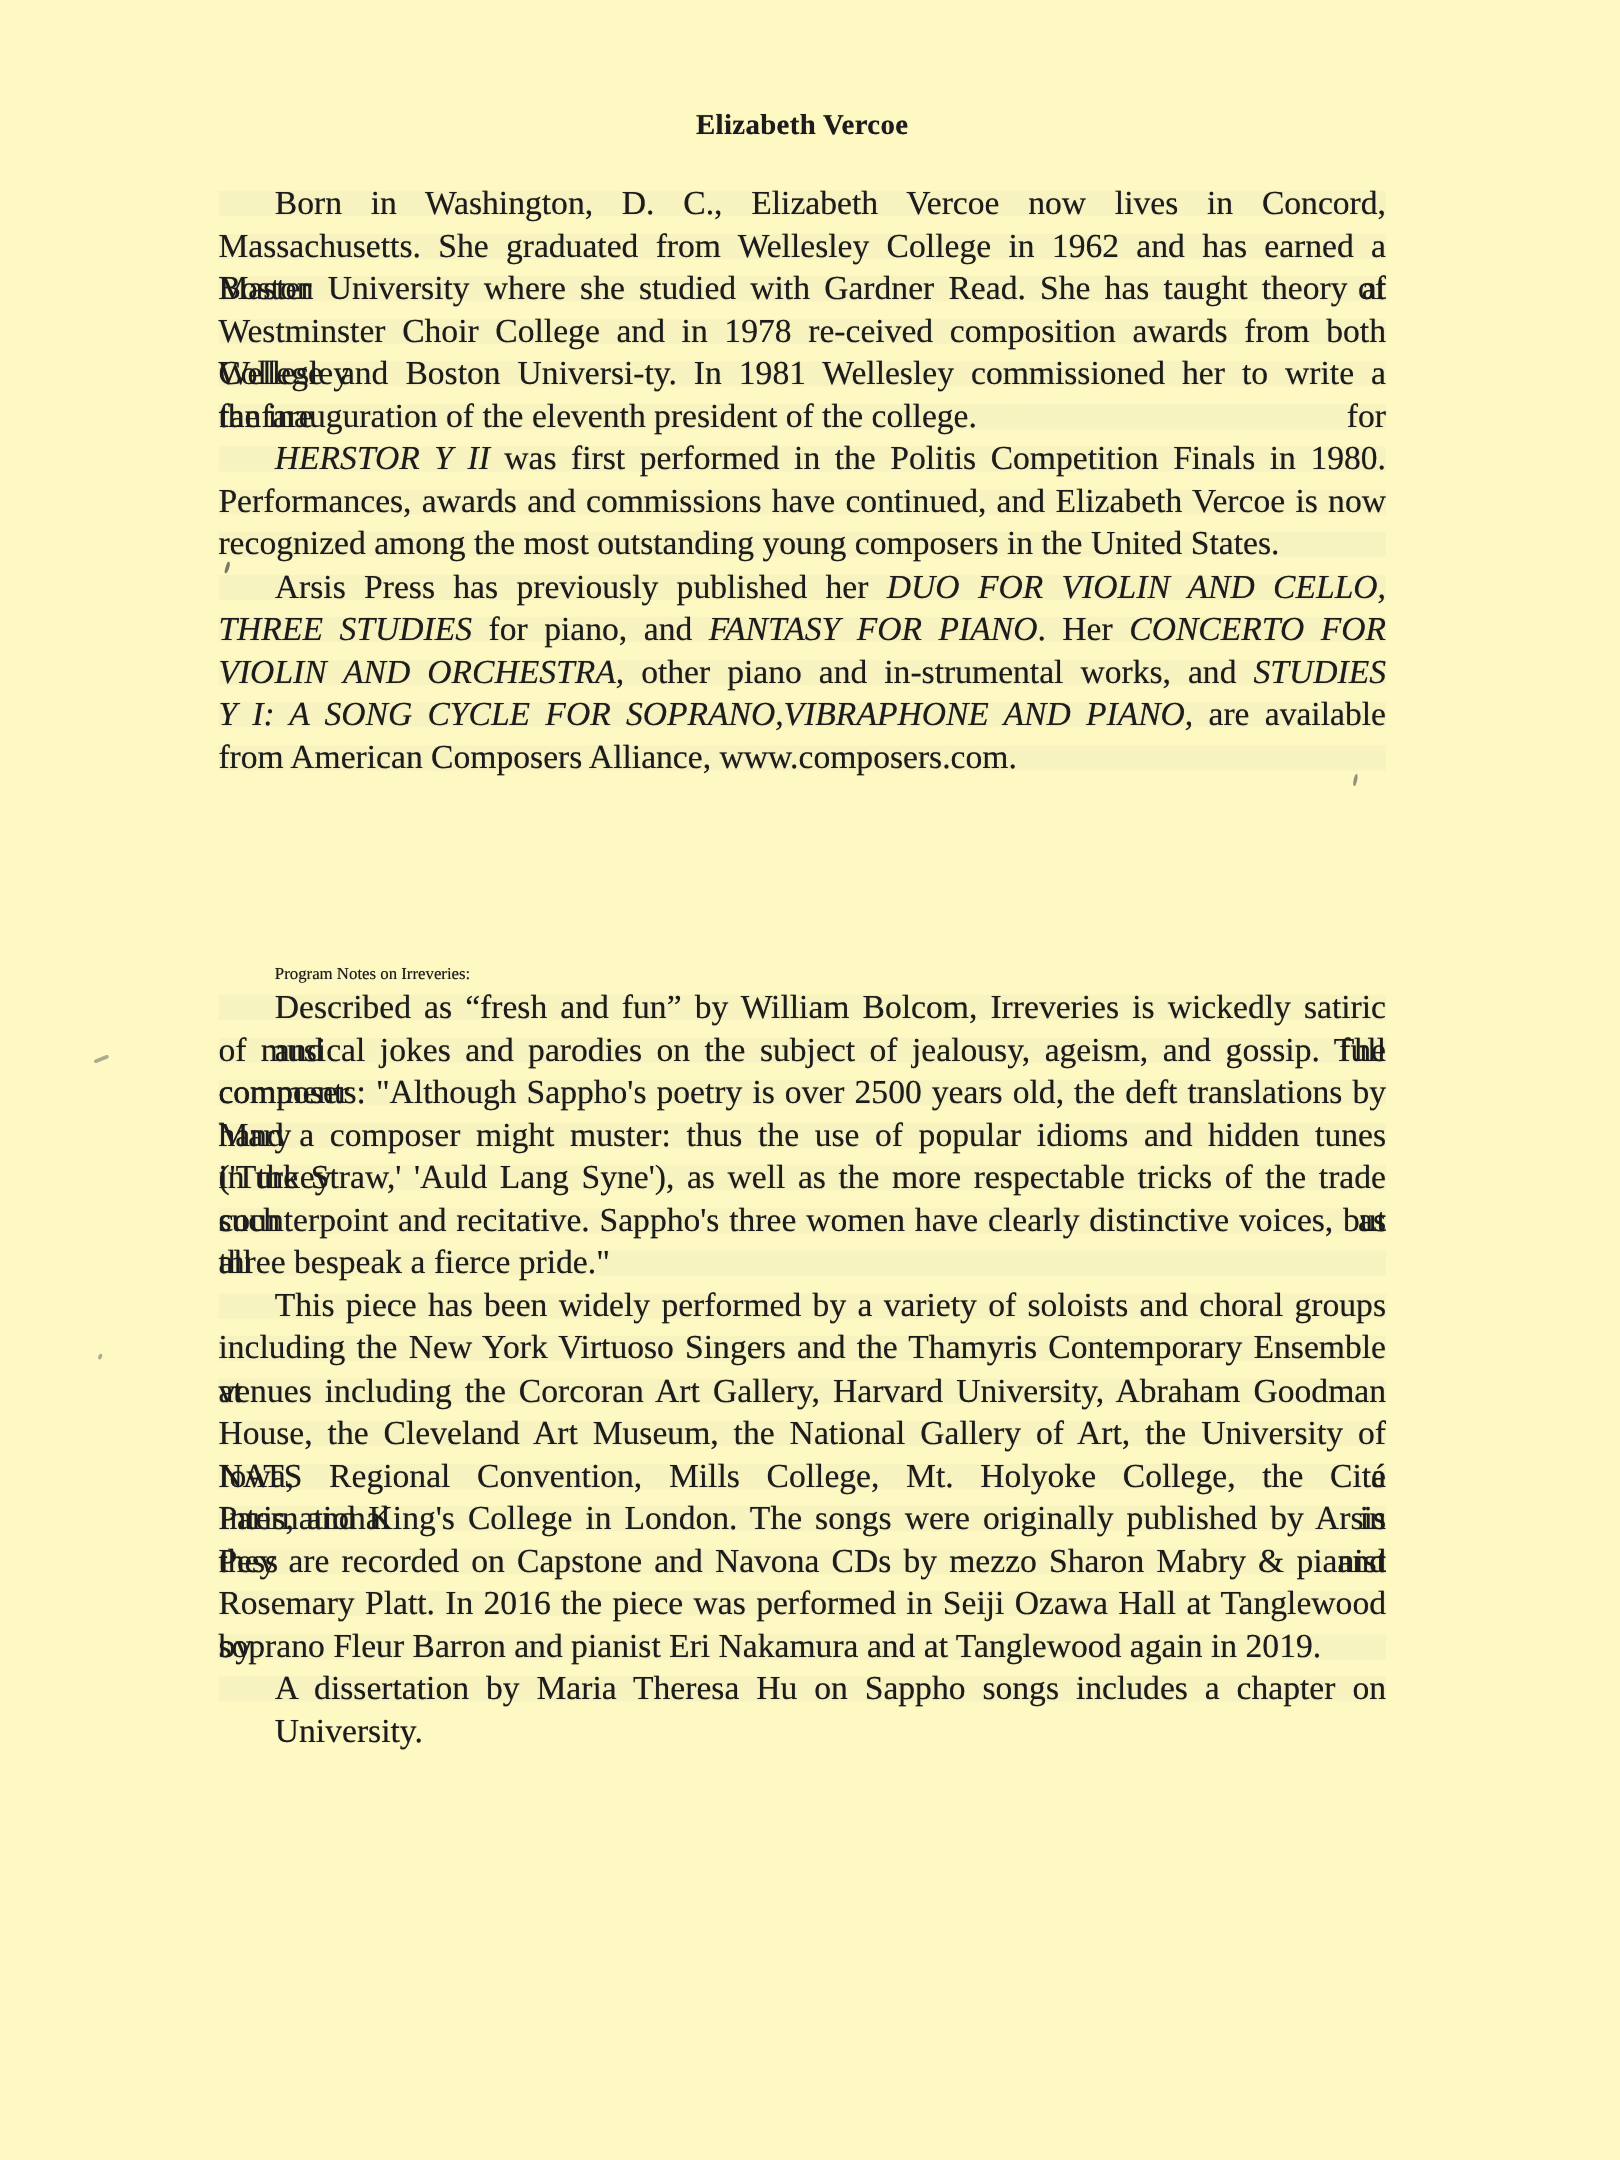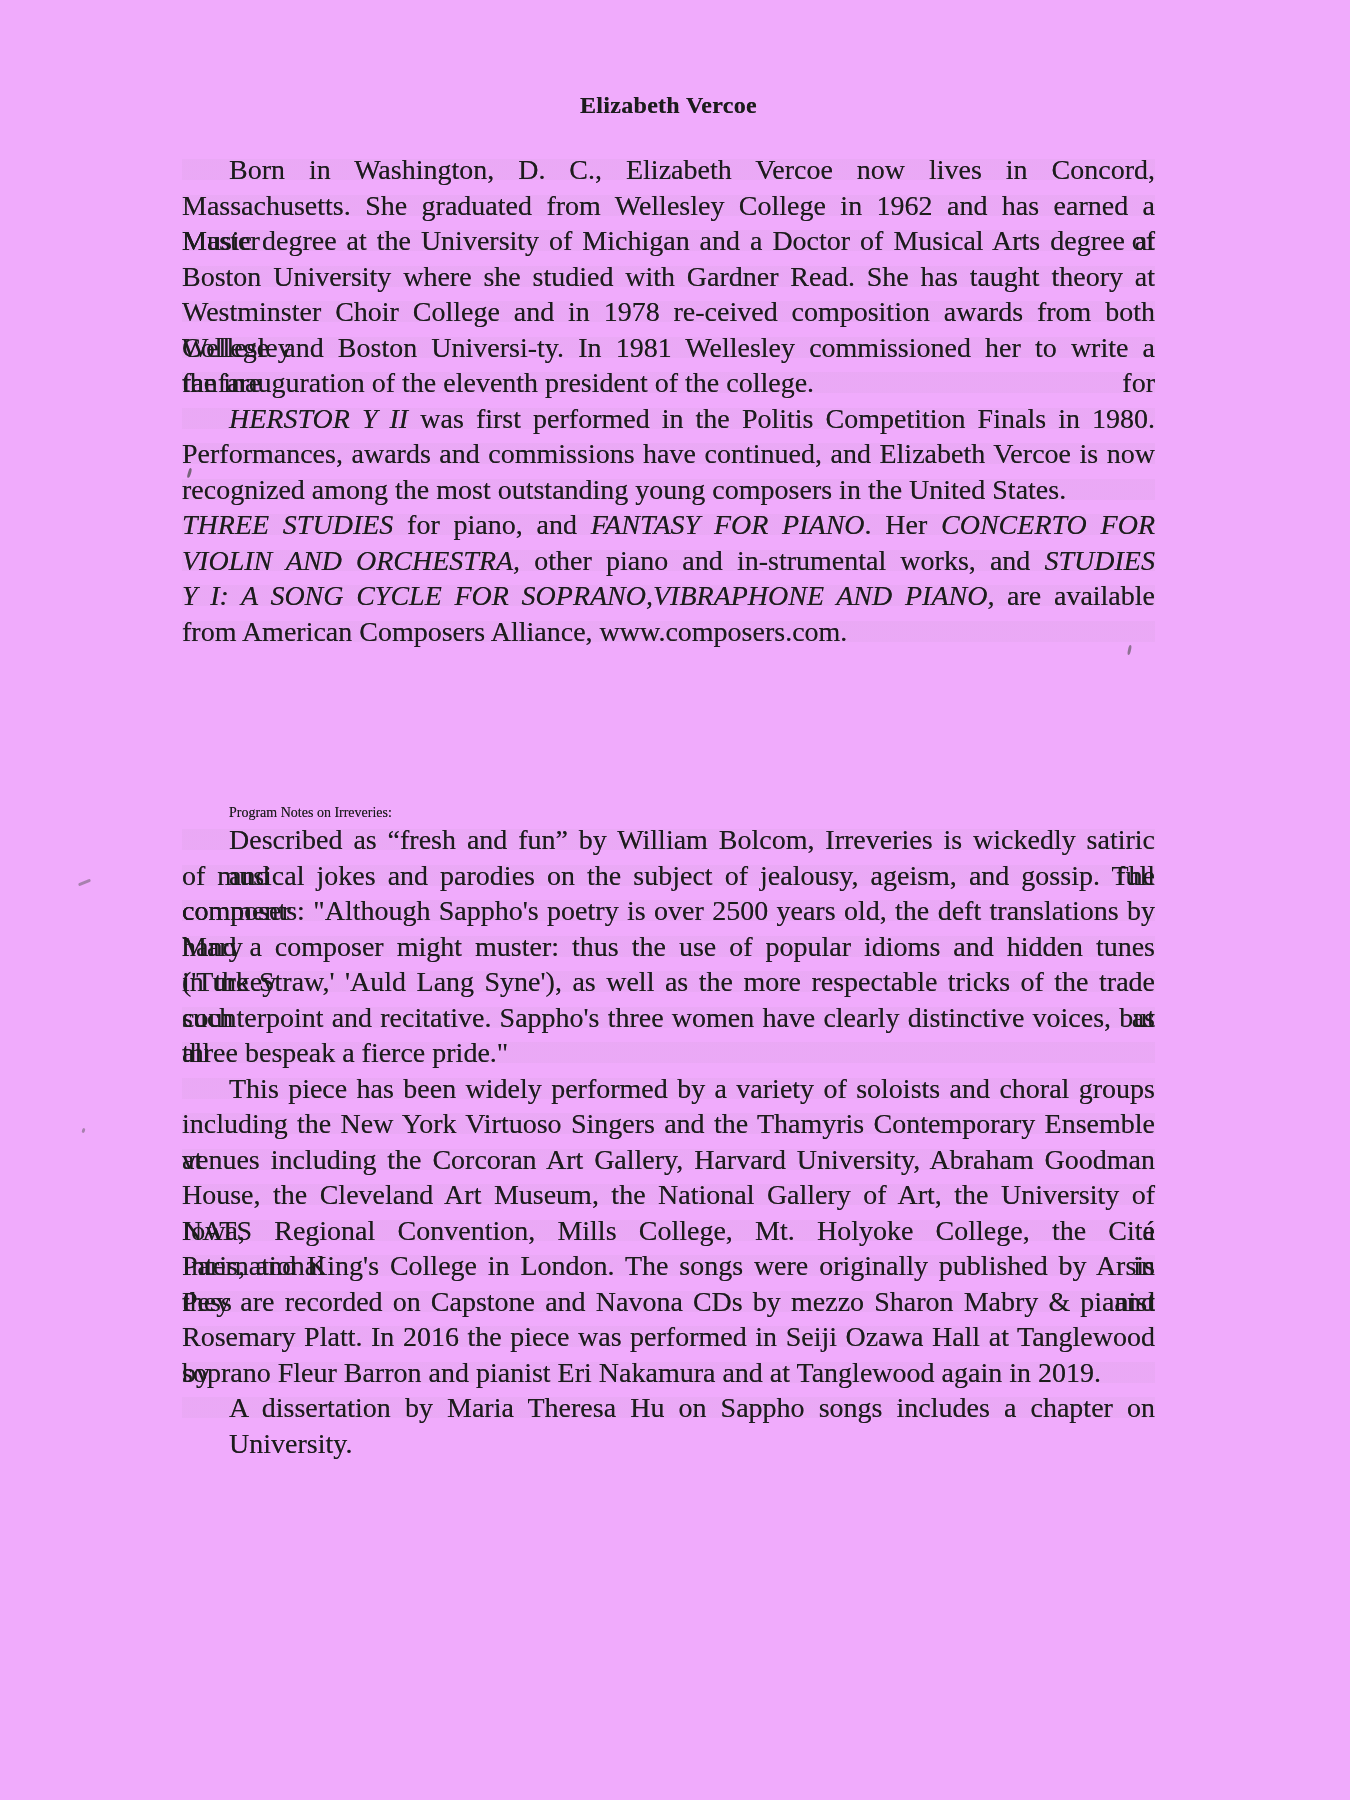--- a/index.html
+++ b/index.html
@@ -1,16 +1,16 @@
 <!DOCTYPE html>
 <html><head>
 <meta charset="utf-8">
 <style>
   html,body{margin:0;padding:0;background:#ffffff;}
-  .page{position:relative;width:1350px;height:1800px;background:#f0abfc;overflow:hidden;
+  .page{position:relative;width:1350px;height:1800px;background:#fef9c3;overflow:hidden;
         font-family:"Liberation Serif","DejaVu Serif",serif;color:#1c1c1c;}
   .title{position:absolute;left:182px;top:90px;width:973px;margin:0;text-align:center;
          font-size:24px;font-weight:700;line-height:30px;letter-spacing:.3px;
          text-shadow:0 0 .6px rgba(25,25,25,.65);}
   .block{position:absolute;left:182px;width:973px;font-size:28px;line-height:35.5px;
          text-shadow:0 0 .6px rgba(25,25,25,.6);}
   .block-intro{top:152px;}
   .block-notes{top:822px;}
   .heading{position:absolute;left:182px;top:795px;width:973px;box-sizing:border-box;
            padding-left:47px;font-size:14px;line-height:35.5px;
@@ -37,32 +37,32 @@
 </head>
 <body>
 
 <div class="page">
   <h1 class="title">Elizabeth Vercoe</h1>
 
   <div class="block block-intro" id="intro-block">
       <div class="para">
         <div class="line indent"><span>Born in Washington, D. C., Elizabeth Vercoe now lives in Concord,</span></div>
         <div class="line"><span>Massachusetts. She graduated from Wellesley College in 1962 and has earned a Master of</span></div>
-        <div class="line"><span>Music degree at the University of Michigan and a Doctor of Musical Arts degree at</span></div>
         <div class="line"><span>Boston University where she studied with Gardner Read. She has taught theory at</span></div>
         <div class="line"><span>Westminster Choir College and in 1978 re-ceived composition awards from both Wellesley</span></div>
         <div class="line"><span>College and Boston Universi-ty. In 1981 Wellesley commissioned her to write a fanfare for</span></div>
         <div class="line last"><span>the inauguration of the eleventh president of the college.</span></div>
       </div>
       <div class="para">
         <div class="line indent"><em>HERSTOR Y II</em><span> was first performed in the Politis Competition Finals in 1980.</span></div>
         <div class="line"><span>Performances, awards and commissions have continued, and Elizabeth Vercoe is now</span></div>
         <div class="line last"><span>recognized among the most outstanding young composers in the United States.</span></div>
       </div>
       <div class="para">
+        <div class="line indent"><span>Arsis Press has previously published her </span><em>DUO FOR VIOLIN AND CELLO,</em></div>
         <div class="line"><em>THREE STUDIES</em><span> for piano, and </span><em>FANTASY FOR PIANO</em><span>. Her </span><em>CONCERTO FOR</em></div>
         <div class="line"><em>VIOLIN AND ORCHESTRA,</em><span> other piano and in-strumental works, and </span><em>STUDIES</em></div>
         <div class="line"><em>Y I: A SONG CYCLE FOR SOPRANO,VIBRAPHONE AND PIANO,</em><span> are available</span></div>
         <div class="line last"><span>from American Composers Alliance, www.composers.com.</span></div>
       </div>
     </div>
 
   <div class="heading">Program Notes on Irreveries:</div>
 
   <div class="block block-notes" id="notes-block">

